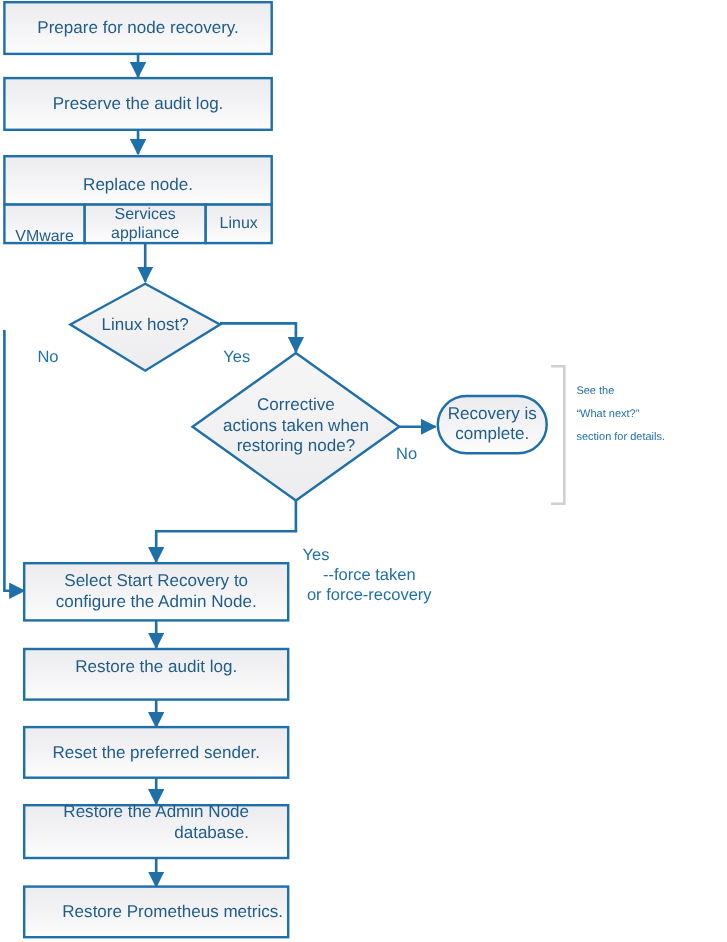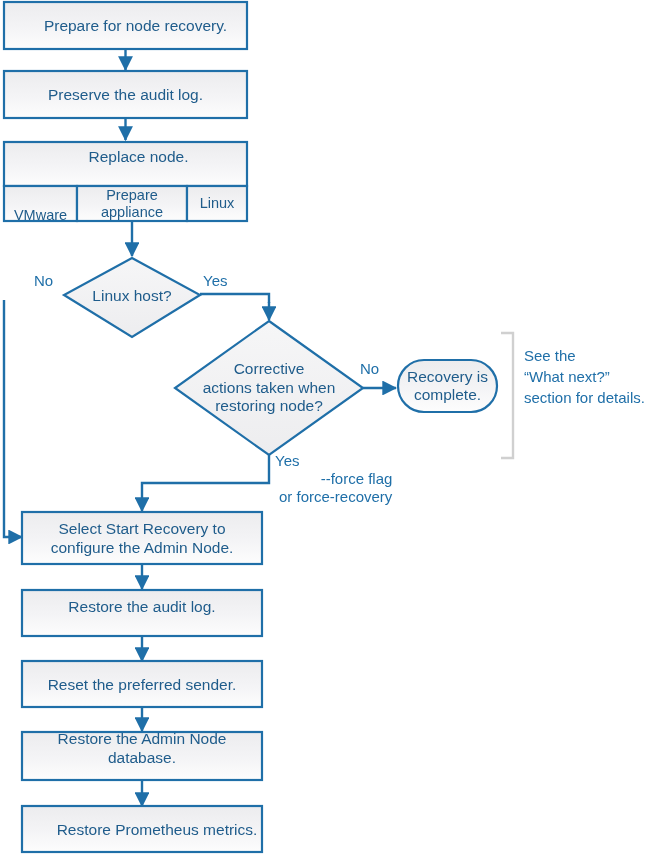--- a/index.html
+++ b/index.html
@@ -31,27 +31,28 @@
     font-size: 15.5px;
     line-height: 19px;
     pointer-events: none;
     white-space: pre-line;
   }
   .edge-label {
     position: absolute;
     color: #1F6FA8;
     font-size: 15px;
     line-height: 18px;
-    text-align: right;
+    text-align: center;
     white-space: pre-line;
+    margin-top: 44px;
   }
   .side-note {
     position: absolute;
     color: #1F6FA8;
-    font-size: 15px;
+    font-size: 10px;
     line-height: 21px;
     white-space: pre-line;
     text-align: left;
   }
   .cell-text {
     position: absolute;
     display: flex;
     align-items: center;
     justify-content: center;
     text-align: center;
@@ -113,50 +114,50 @@
 
   <rect x="22" y="512" width="240" height="52" fill="url(#boxfill)" stroke="#1F6FA8" stroke-width="2.2"></rect>
   <rect x="22" y="590" width="240" height="46" fill="url(#boxfill)" stroke="#1F6FA8" stroke-width="2.2"></rect>
   <rect x="22" y="661" width="240" height="46" fill="url(#boxfill)" stroke="#1F6FA8" stroke-width="2.2"></rect>
   <rect x="22" y="732" width="240" height="48" fill="url(#boxfill)" stroke="#1F6FA8" stroke-width="2.2"></rect>
   <rect x="22" y="806" width="240" height="46" fill="url(#boxfill)" stroke="#1F6FA8" stroke-width="2.2"></rect>
 
   <path d="M 501 333 L 513 333 L 513 458 L 501 458" fill="none" stroke="#D0D0D0" stroke-width="2.4"></path>
 </svg>
 
-<div class="node-text" style="left:4px;  top:2px;   width:243px; height:47px;padding-left:10px;">Prepare for node recovery.</div>
+<div class="node-text" style="left:4px;  top:2px;   width:243px; height:47px;">Prepare for node recovery.</div>
 
 <div class="node-text" style="left:4px;  top:71px;  width:243px; height:47px;text-align:center;">Preserve the audit log.</div>
 
-<div class="node-text" style="left:4px;  top:142px; width:243px; height:28px;padding-left:13px;">Replace node.</div>
+<div class="node-text" style="left:4px;  top:154px; width:243px; height:28px;">Replace node.</div>
 
 <div class="cell-text" style="left:4px;   top:198px; width:73px;  height:35px;">VMware</div>
-<div class="cell-text" style="left:77px;  top:186px; width:110px; height:35px;">Prepare
+<div class="cell-text" style="left:77px;  top:186px; width:110px; height:35px;">Services
 appliance</div>
 <div class="cell-text" style="left:187px; top:186px; width:60px;  height:35px;">Linux</div>
 
 <div class="node-text" style="left:64px; top:275px; width:136px; height:40px;">Linux host?</div>
 
 <div class="node-text" style="left:175px; top:359px; width:188px; height:58px; line-height:18.5px;">Corrective
 actions taken when
 restoring node?</div>
 
 <div class="node-text" style="left:398px; top:360px; width:99px; height:52px; line-height:18.5px;border-radius:17px;">Recovery is
 complete.</div>
 
 <div class="node-text" style="left:22px; top:512px; width:240px; height:52px;">Select Start Recovery to
 configure the Admin Node.</div>
 <div class="node-text" style="left:22px; top:590px; width:240px; height:32px;">Restore the audit log.</div>
 <div class="node-text" style="left:22px; top:661px; width:240px; height:46px;">Reset the preferred sender.</div>
-<div class="node-text" style="left:22px; top:732px; width:240px; height:32px;">Restore the Admin Node
+<div class="node-text" style="left:22px; top:732px; width:240px; height:32px;text-align:right;">Restore the Admin Node
 database.</div>
 <div class="node-text" style="left:22px; top:806px; width:240px; height:46px;padding-left:15px;">Restore Prometheus metrics.</div>
 
 <div class="edge-label" style="left:34px;  top:272px;">No</div>
 <div class="edge-label" style="left:203px; top:272px;">Yes</div>
 <div class="edge-label" style="left:360px; top:360px;">No</div>
 <div class="edge-label" style="left:275px; top:452px;">Yes</div>
-<div class="edge-label" style="left:279px; top:470px;">--force flag
+<div class="edge-label" style="left:279px; top:470px;">--force taken
 or force-recovery</div>
 
 <div class="side-note" style="left:524px; top:345px; width:135px;">See the
 “What next?”
 section for details.</div>
 
 </body></html>

